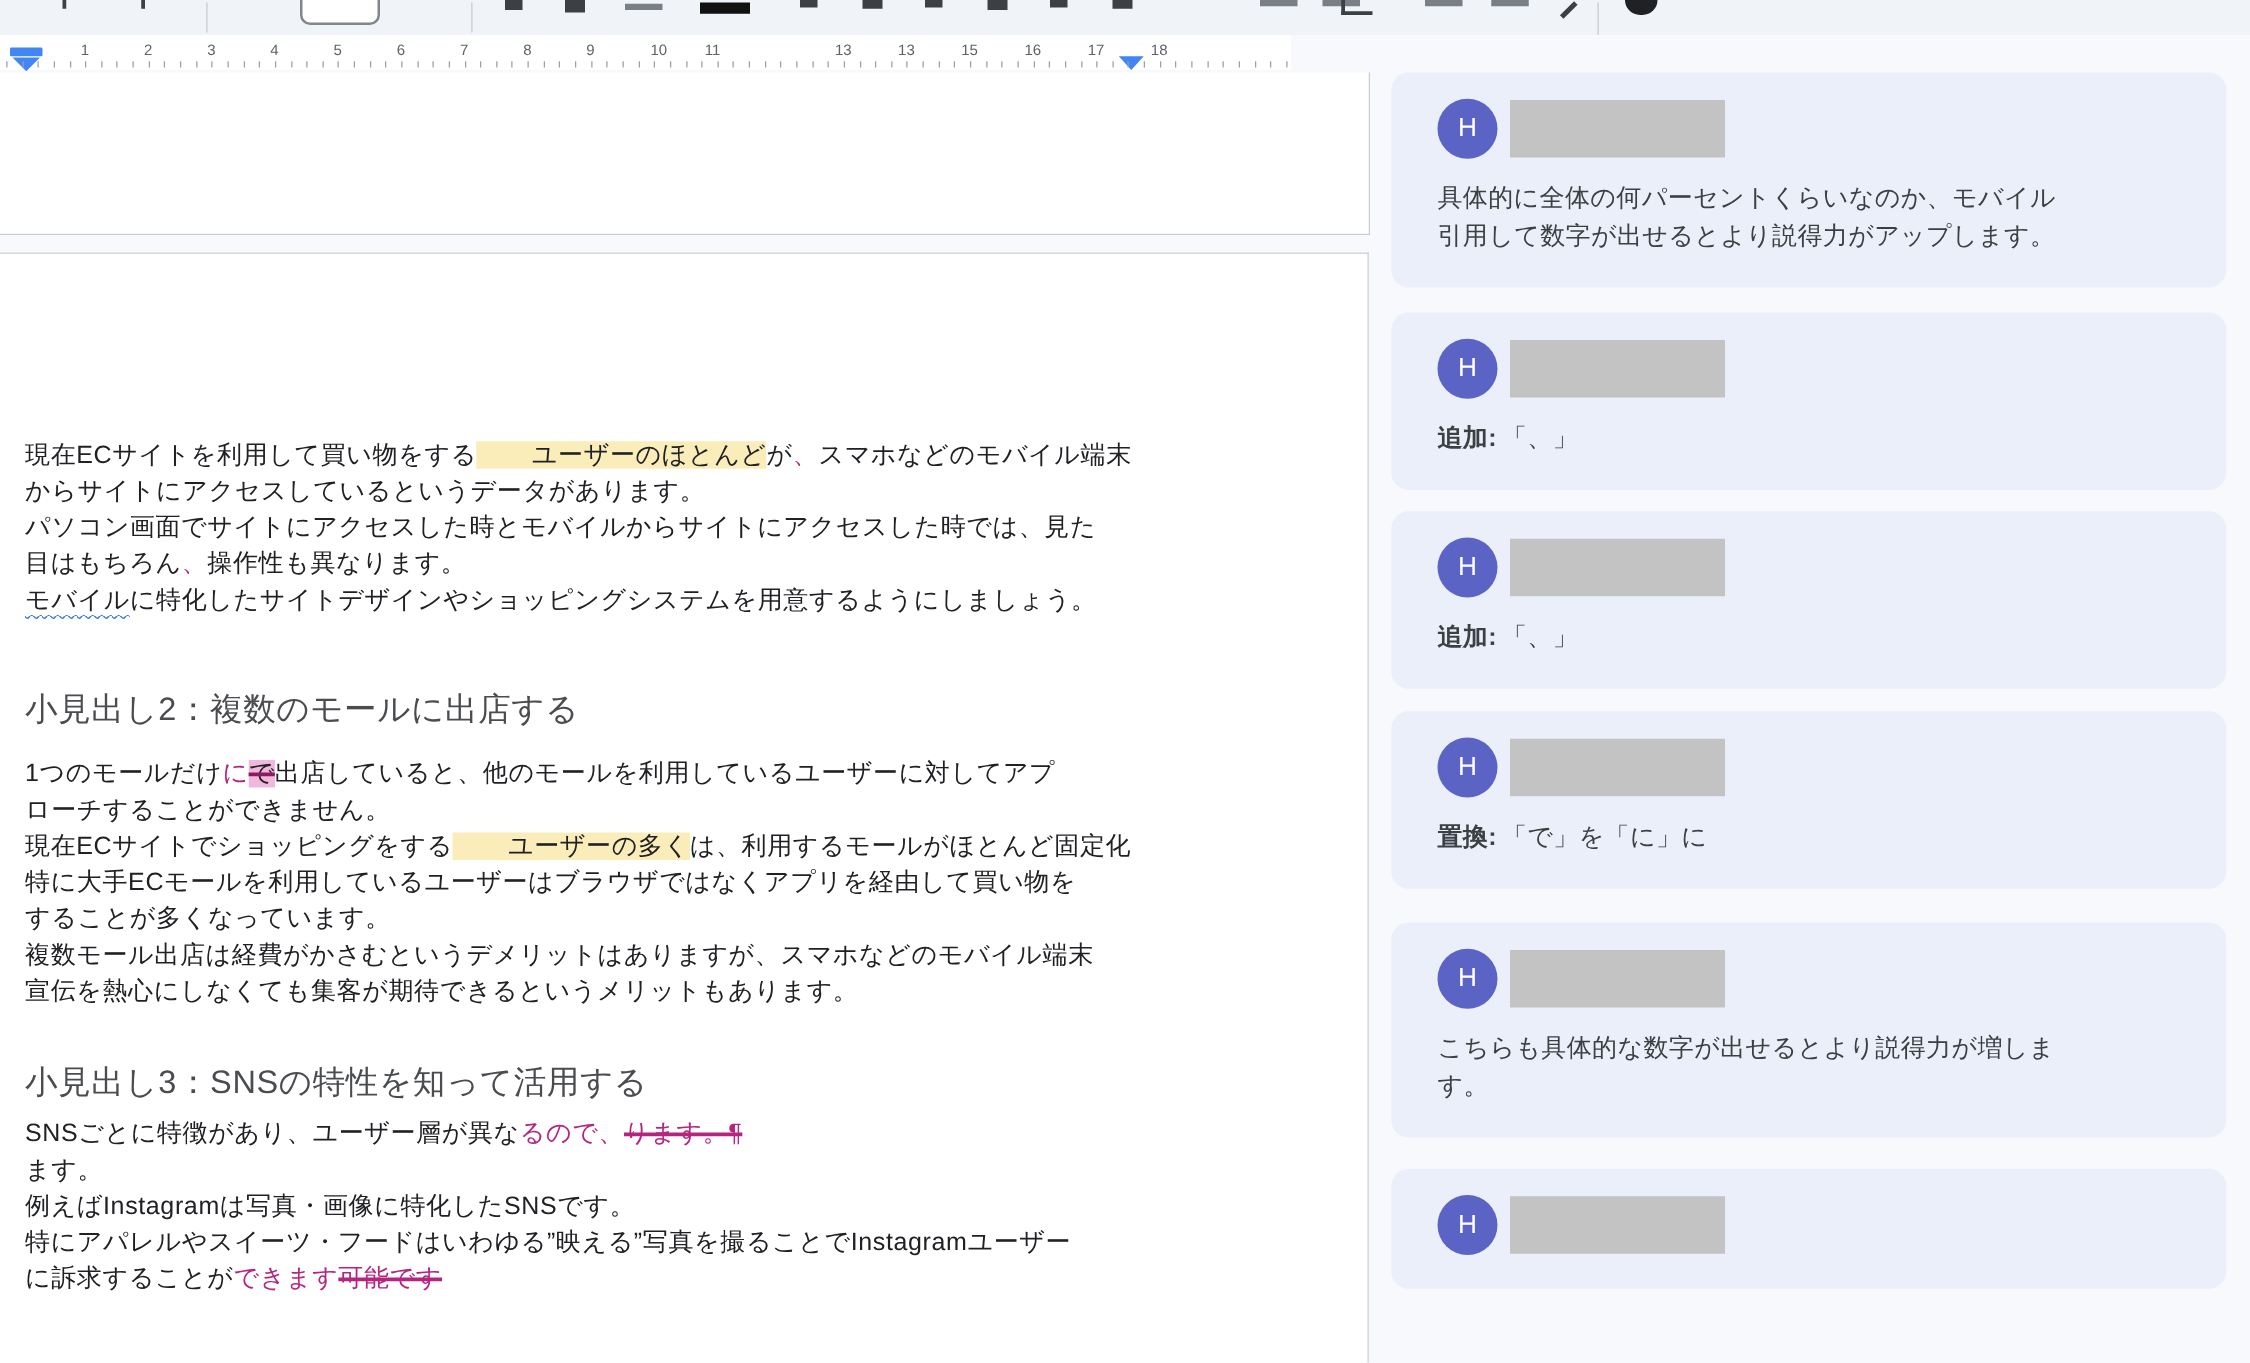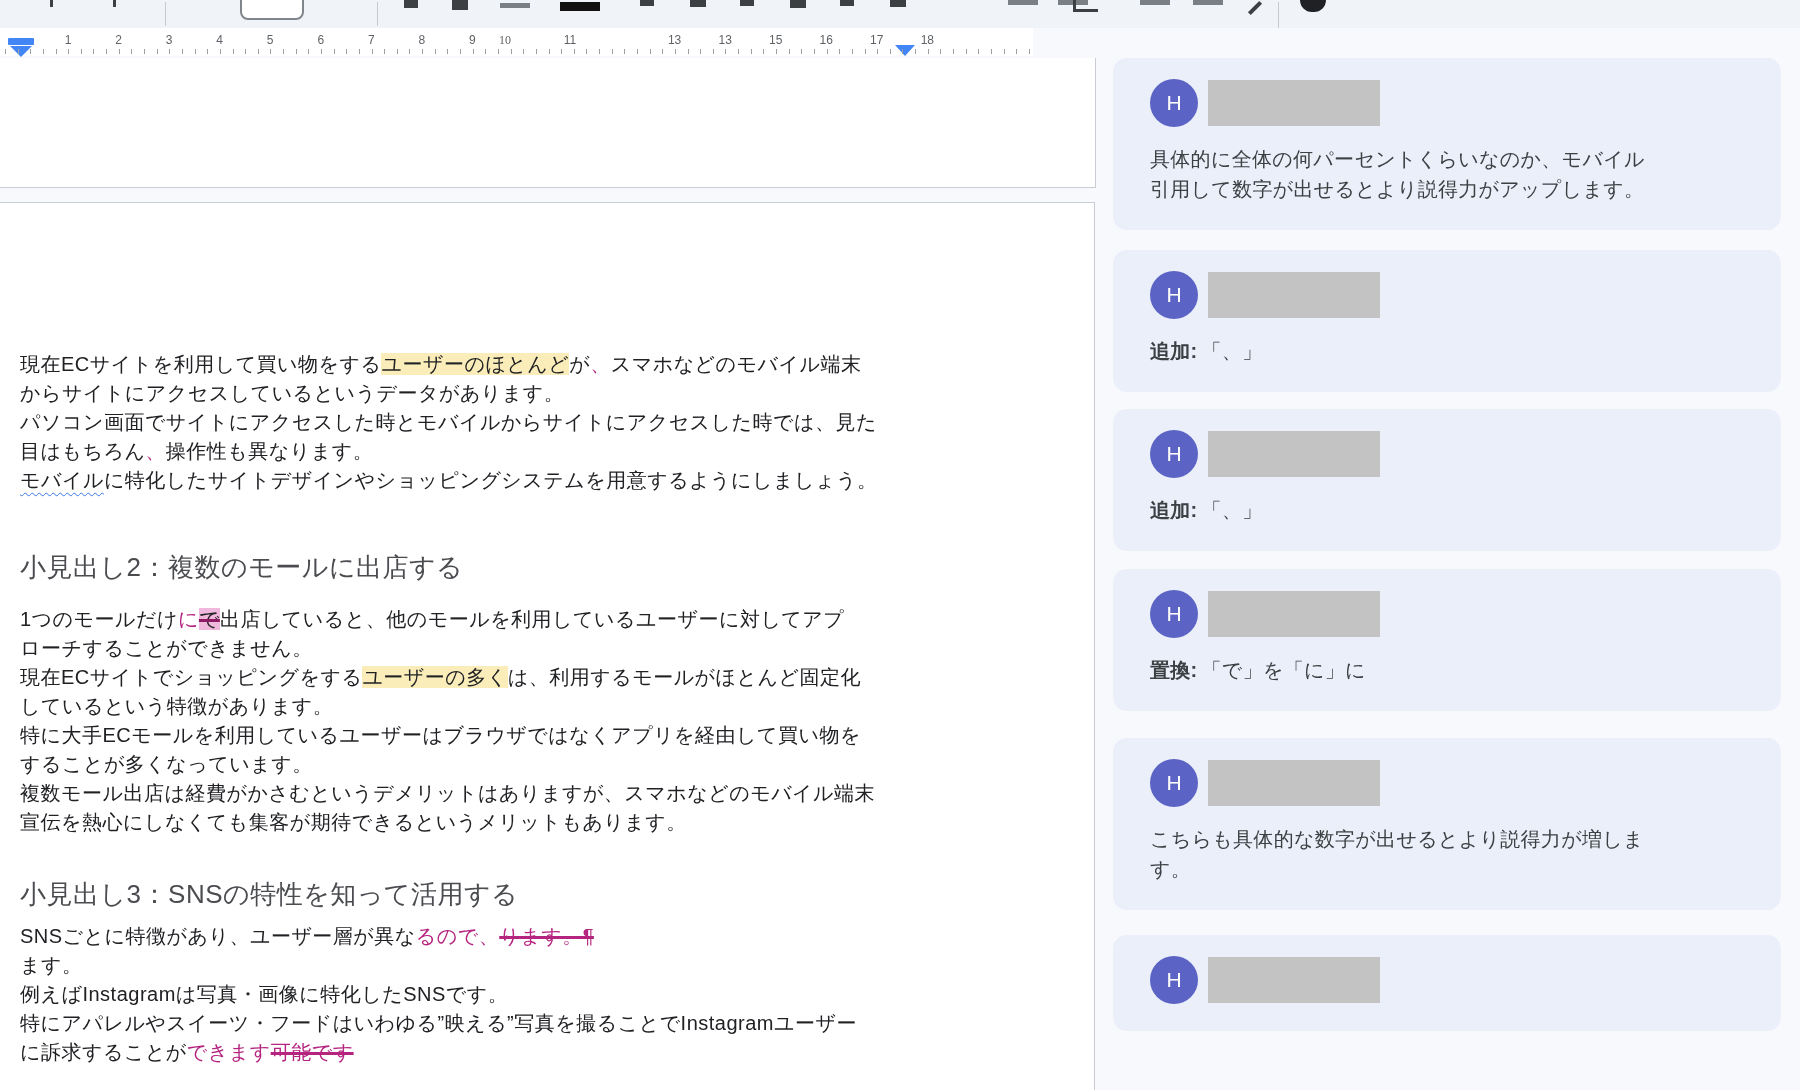--- a/index.html
+++ b/index.html
@@ -31,21 +31,21 @@
   .page{position:absolute;left:0;width:1095px;background:#fff;}
   .page-prev{top:58px;height:129px;border-bottom:1px solid #c9cdd3;border-right:1px solid #c9cdd3;}
   .page-cur{top:202px;height:888px;border-top:1px solid #c9cdd3;border-right:1px solid #c9cdd3;box-sizing:border-box;}
   .doc-content{padding:147px 0 0 20px;width:850px;}
   .doc-line{font-size:20px;line-height:29px;height:29px;color:#202124;letter-spacing:0.5px;white-space:nowrap;}
   .doc-heading{font-size:26px;line-height:38px;color:#4a4c50;letter-spacing:0.5px;}
   .blk-h2{margin-top:53px;}
   .blk-p2{margin-top:19px;}
   .blk-h3{margin-top:38px;}
   .blk-p3{margin-top:9px;}
-  .seg-hl{background:#fbedba;}
+  .seg-hl{background:#fbedba;padding-left:44px;}
   .seg-ins{color:#b5247f;}
   .seg-del{color:#b5247f;text-decoration:line-through;text-decoration-thickness:3px;}
   .seg-delactive{color:#202124;background:rgba(213,51,155,.35);text-decoration:line-through;text-decoration-thickness:3px;text-decoration-color:#8d1b63;}
   .seg-wavy{text-decoration:underline wavy #3b78e7;text-decoration-thickness:1px;text-underline-offset:5px;}
   
   .comments{position:absolute;left:1113px;top:58px;width:668px;}
   .comment-card{background:#ebeffa;border-radius:14px;padding:20px 36px 26px 37px;box-sizing:border-box;}
   .comment-card:nth-child(1){margin-bottom:20px;}
   .comment-card:nth-child(2){margin-bottom:17px;}
   .comment-card:nth-child(3){margin-bottom:18px;}
@@ -92,21 +92,21 @@
   <div class="indent-right-tri"></div>
 <span class="ruler-num" style="left: 68px;">1</span>
     <span class="ruler-num" style="left: 118.55px;">2</span>
     <span class="ruler-num" style="left: 169.1px;">3</span>
     <span class="ruler-num" style="left: 219.65px;">4</span>
     <span class="ruler-num" style="left: 270.2px;">5</span>
     <span class="ruler-num" style="left: 320.75px;">6</span>
     <span class="ruler-num" style="left: 371.3px;">7</span>
     <span class="ruler-num" style="left: 421.85px;">8</span>
     <span class="ruler-num" style="left: 472.4px;">9</span>
-    <span class="ruler-num" style="left: 505px; font-family: Liberation Serif, serif;">10</span>
+    <span class="ruler-num" style="left: 527px;">10</span>
     <span class="ruler-num" style="left: 570px;">11</span>
     <span class="ruler-num" style="left: 624.05px; margin-top: 40px;">12</span>
     <span class="ruler-num" style="left: 674.6px;">13</span>
     <span class="ruler-num" style="left: 725.15px;">13</span>
     <span class="ruler-num" style="left: 775.7px;">15</span>
     <span class="ruler-num" style="left: 826.25px;">16</span>
     <span class="ruler-num" style="left: 876.8px;">17</span>
     <span class="ruler-num" style="left: 927.35px;">18</span>
     <div class="ruler-tick" style="left: 5px;"></div>
     <div class="ruler-tick" style="left: 17.64px;"></div>
@@ -201,21 +201,20 @@
         <div class="doc-line"><span>からサイトにアクセスしているというデータがあります。</span></div>
         <div class="doc-line"><span>パソコン画面でサイトにアクセスした時とモバイルからサイトにアクセスした時では、見た</span></div>
         <div class="doc-line"><span>目はもちろん</span><span class="seg-ins">、</span><span>操作性も異なります。</span></div>
         <div class="doc-line"><span class="seg-wavy">モバイル</span><span>に特化したサイトデザインやショッピングシステムを用意するようにしましょう。</span></div>
       </div>
       <div class="doc-heading blk-h2">小見出し2：複数のモールに出店する</div>
       <div class="doc-par blk-p2">
         <div class="doc-line"><span>1つのモールだけ</span><span class="seg-ins">に</span><span class="seg-delactive">で</span><span>出店していると、他のモールを利用しているユーザーに対してアプ</span></div>
         <div class="doc-line"><span>ローチすることができません。</span></div>
         <div class="doc-line"><span>現在ECサイトでショッピングをする</span><span class="seg-hl">ユーザーの多く</span><span>は、利用するモールがほとんど固定化</span></div>
-        <div class="doc-line"><span>しているという特徴があります。</span></div>
         <div class="doc-line"><span>特に大手ECモールを利用しているユーザーはブラウザではなくアプリを経由して買い物を</span></div>
         <div class="doc-line"><span>することが多くなっています。</span></div>
         <div class="doc-line"><span>複数モール出店は経費がかさむというデメリットはありますが、スマホなどのモバイル端末</span></div>
         <div class="doc-line"><span>宣伝を熱心にしなくても集客が期待できるというメリットもあります。</span></div>
       </div>
       <div class="doc-heading blk-h3">小見出し3：SNSの特性を知って活用する</div>
       <div class="doc-par blk-p3">
         <div class="doc-line"><span>SNSごとに特徴があり、ユーザー層が異な</span><span class="seg-ins">るので、</span><span class="seg-del">ります。¶</span></div>
         <div class="doc-line"><span>ます。</span></div>
         <div class="doc-line"><span>例えばInstagramは写真・画像に特化したSNSです。</span></div>

